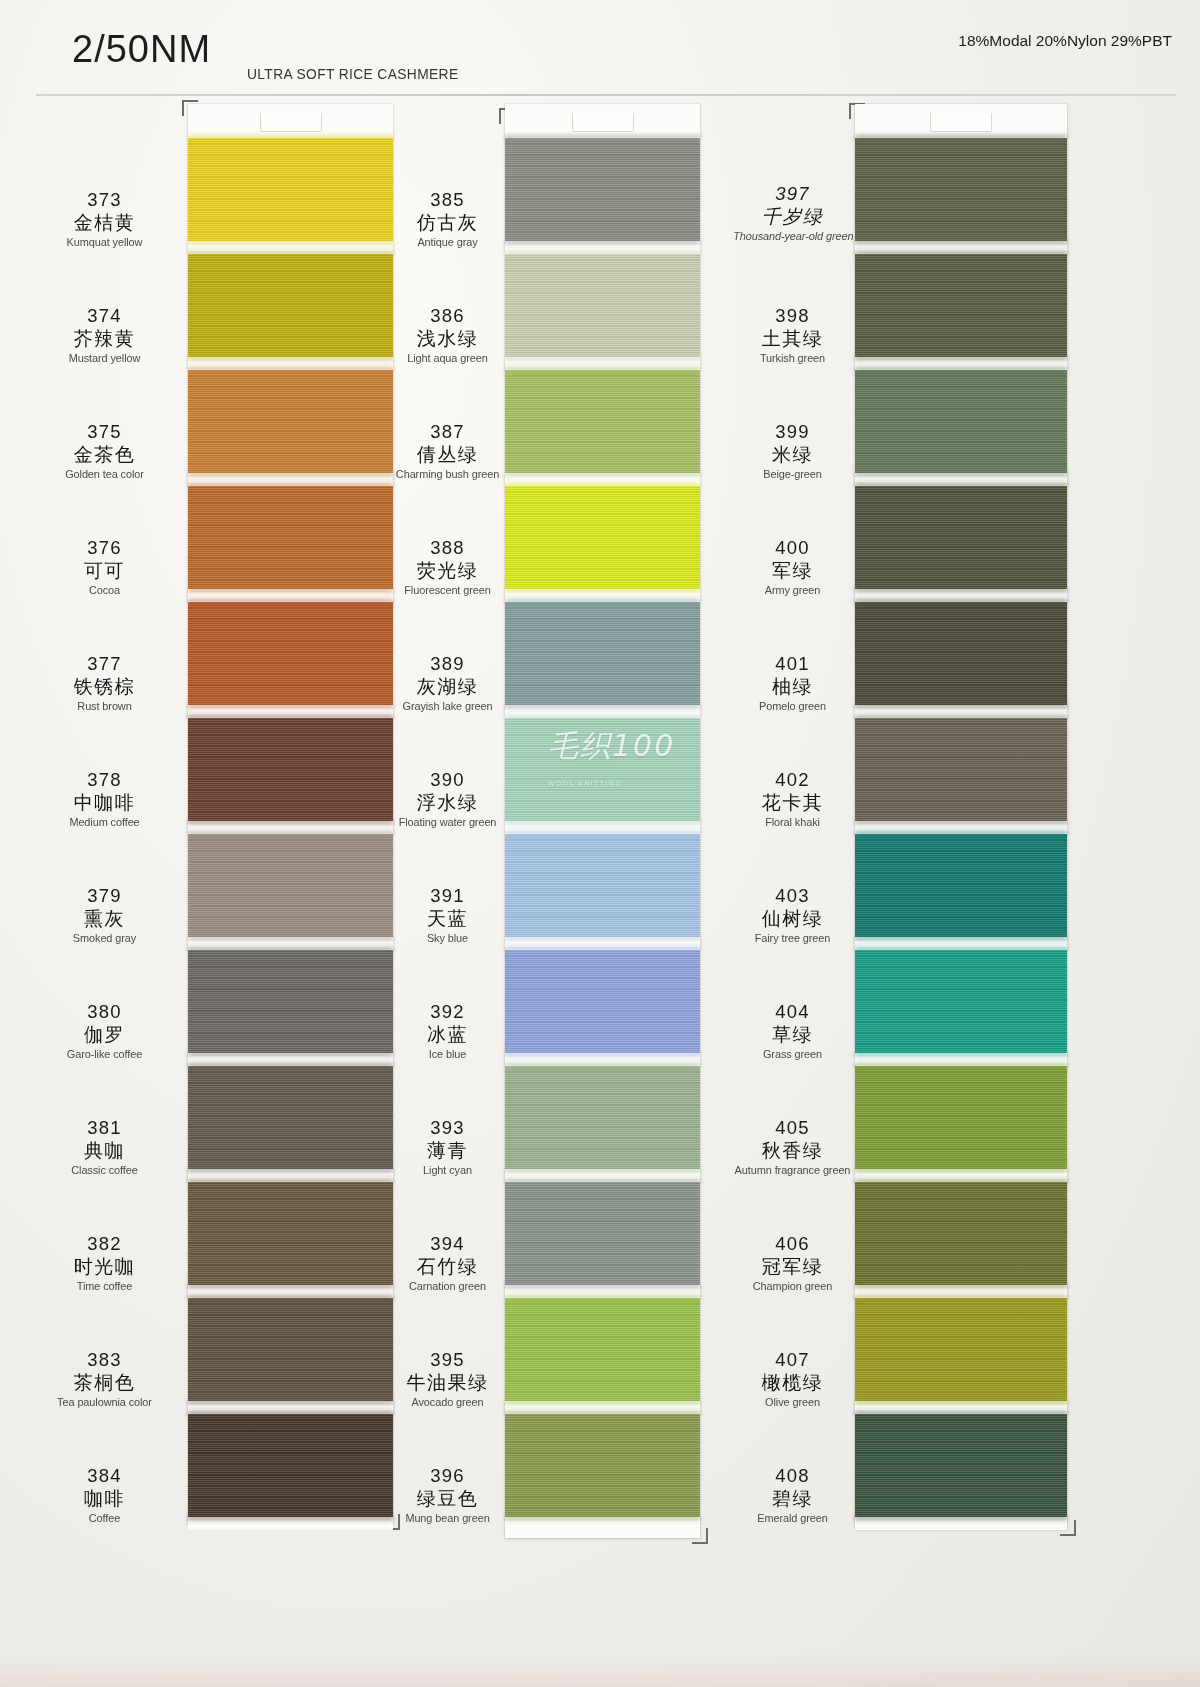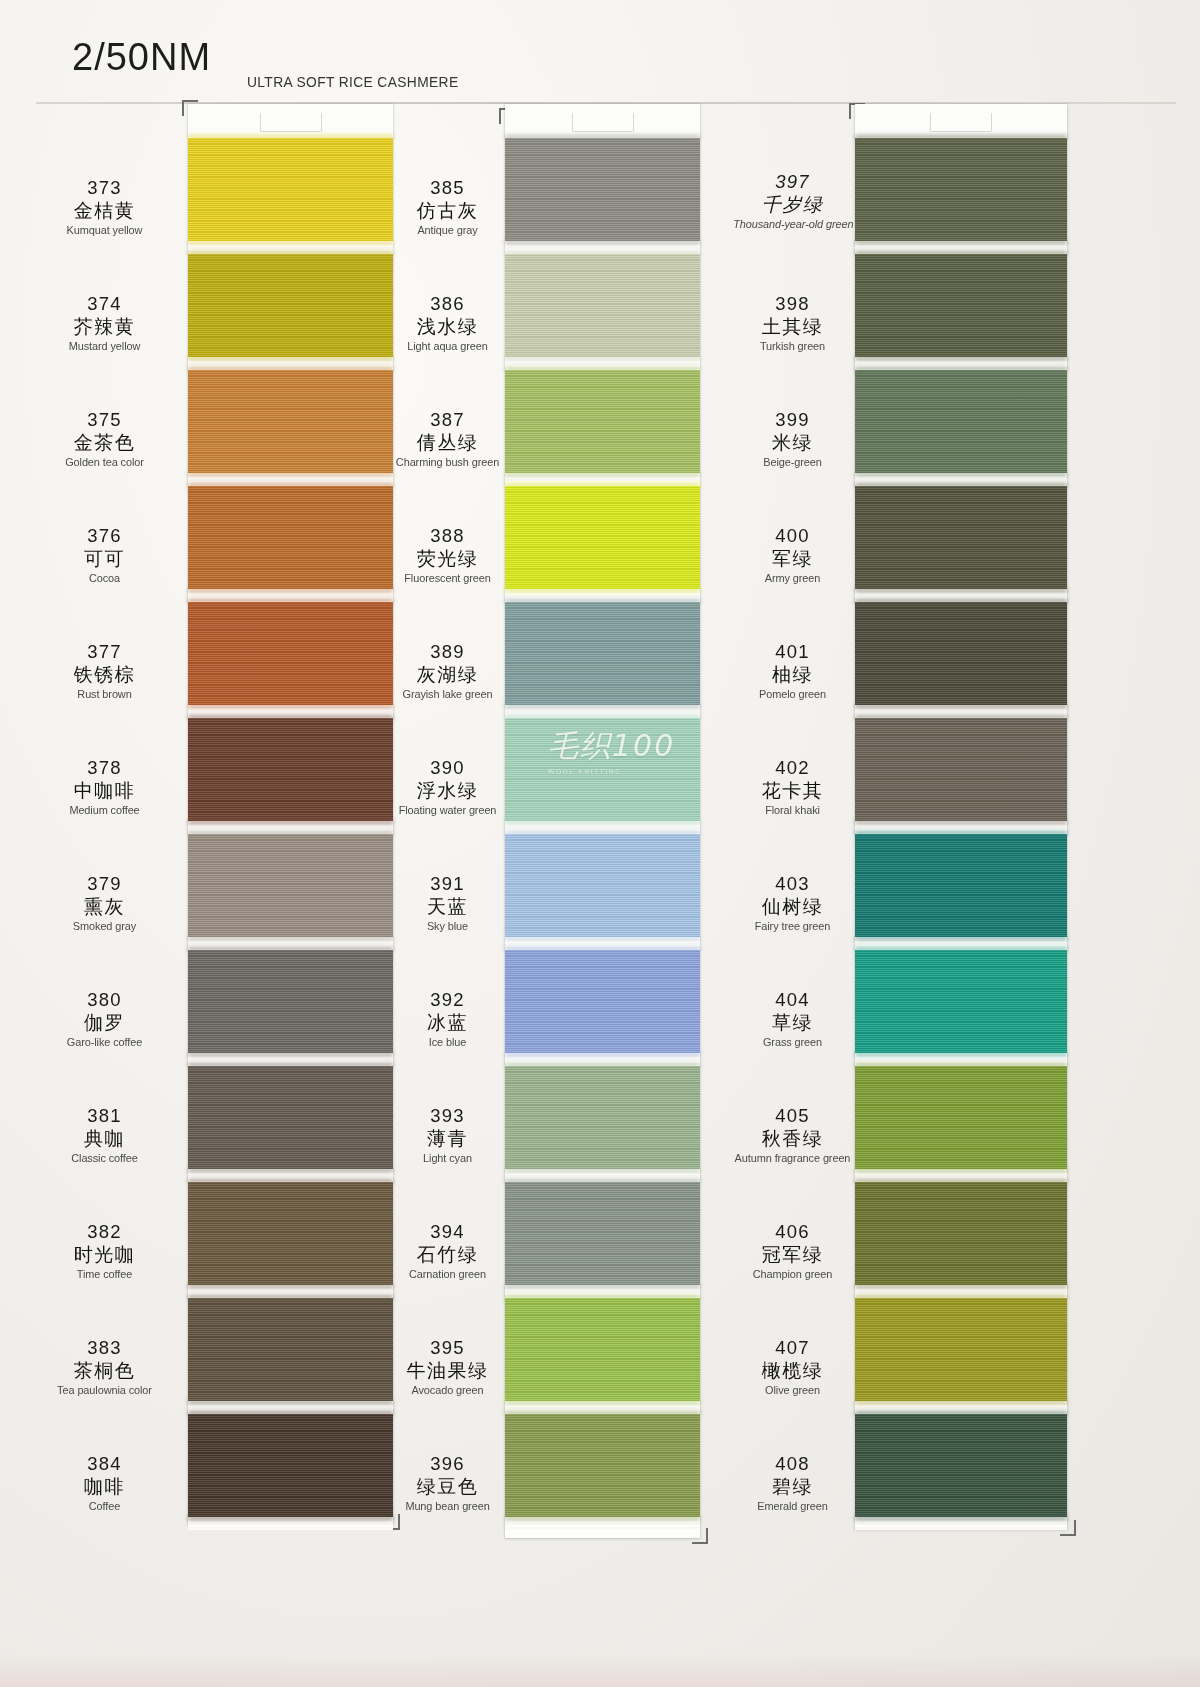--- a/index.html
+++ b/index.html
@@ -12,21 +12,21 @@
     position:relative;
   }
   .page{
     position:absolute;inset:0;
     background:
       radial-gradient(ellipse at 30% 20%, #fbfaf7 0%, #f1efeb 55%, #e9e7e2 100%);
   }
 
   
   .header{
-    position:absolute;left:0;top:16px;width:1200px;height:68px;
+    position:absolute;left:0;top:8px;width:1200px;height:68px;
   }
   .hdr-code{
     position:absolute;left:72px;top:20px;
     font-size:38px;letter-spacing:1px;color:#1d1d1d;
     font-family:"Liberation Sans",sans-serif;
     font-weight:400;
   }
   .hdr-cn{
     position:absolute;left:247px;top:16px;
     font-size:34px;color:#111;letter-spacing:2px;
@@ -58,20 +58,21 @@
 
   
   .labels{position:absolute;top:0;width:125px;}
   .col-1 .labels{left:6px;}
   .col-2 .labels{left:0px;}
   .col-3 .labels{left:0px;}
 
   .label{
     position:absolute;width:125px;text-align:center;
     line-height:1.05;
+    margin-top:12px;
   }
   .lb-num{
     font-size:18.5px;color:#1a1a1a;letter-spacing:1.2px;
     margin-bottom:4px;
   }
   .lb-cn{
     font-size:19px;color:#141414;letter-spacing:1.5px;
     font-family:"DejaVu Sans",sans-serif;
     margin-bottom:3px;
   }
@@ -140,36 +141,37 @@
 
   
   .watermark{
     position:absolute;left:548px;top:726px;
     font-size:30px;color:rgba(255,255,255,.78);
     font-family:"DejaVu Sans",sans-serif;font-style:italic;
     letter-spacing:2px;pointer-events:none;
     text-shadow:0 1px 2px rgba(0,0,0,.10);
   }
   .watermark small{display:block;font-size:6.5px;letter-spacing:1.6px;
-    font-style:normal;color:rgba(255,255,255,.6);margin-top:1px;}
+    font-style:normal;color:rgba(255,255,255,.6);margin-top:13px;}
 
   .edge-smudge{
     position:absolute;left:0;bottom:0;width:1200px;height:34px;
     background:linear-gradient(to top,rgba(205,150,150,.18),rgba(205,150,150,0));
   }
 </style>
 </head>
 <body>
 
 <div class="page">
 
   <div class="header">
     <div class="hdr-code">2/50NM</div>
     <div class="hdr-en">ULTRA SOFT RICE CASHMERE</div>
     <div class="hdr-ing">
+      <div>18%Modal 20%Nylon 29%PBT</div>
     </div>
     <div class="hdr-rule"></div>
   </div>
 
   <div class="col col-1">
       <div class="mark tl"></div>
       <div class="mark br"></div>
       <div class="card">
         <div class="card-top">
           <div class="card-notch"></div>

